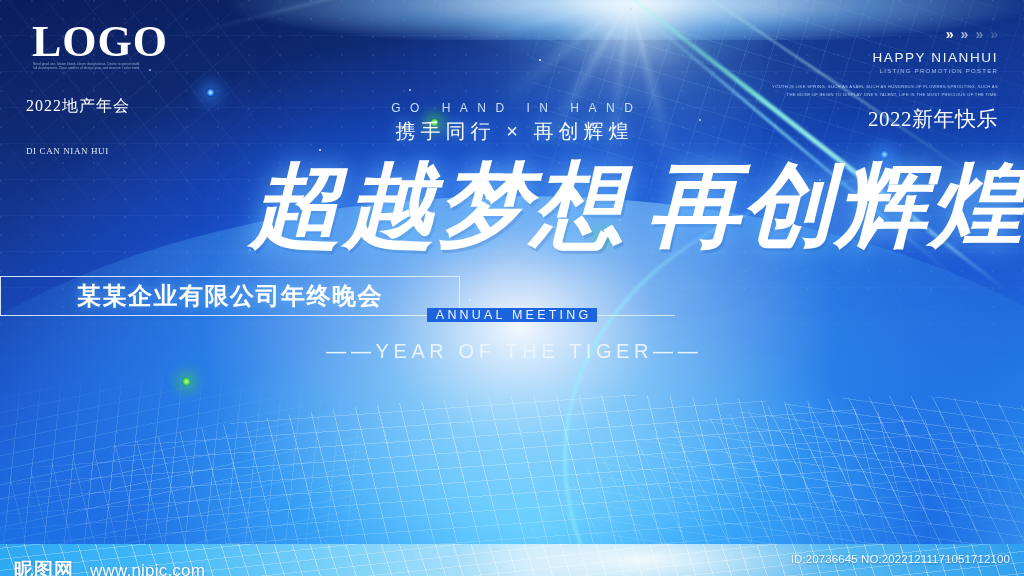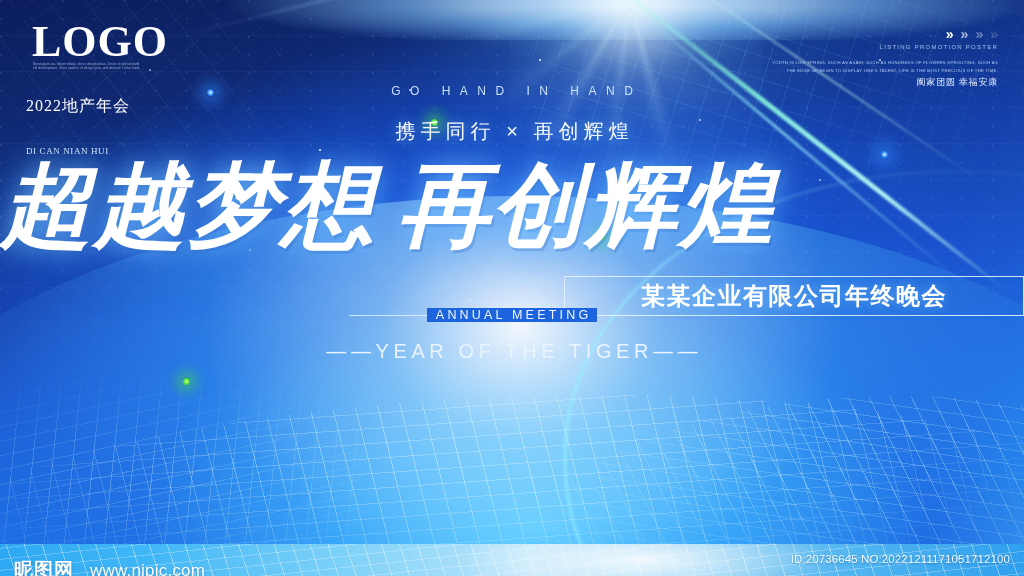--- a/index.html
+++ b/index.html
@@ -164,34 +164,34 @@
   .chev span{ font-size:14px; font-weight:700; color:#fff; line-height:1; }
   .chev span:nth-child(2){ opacity:.62 }
   .chev span:nth-child(3){ opacity:.38 }
   .chev span:nth-child(4){ opacity:.18 }
   .tr-h{ margin-top:9px; font-size:13.5px; letter-spacing:1.6px; color:#eaf4ff; font-weight:400; }
   .tr-s{ margin-top:3px; font-size:6px; letter-spacing:1.25px; color:rgba(200,224,255,.78); }
   .tr-p{ margin-top:9px; font-size:4.2px; line-height:7.5px; letter-spacing:.28px; color:rgba(198,222,255,.85); }
   .tr-cn{ margin-top:7px; font-family:"Liberation Serif", serif; font-size:21px; color:#fff; letter-spacing:.5px; }
   .tr-cn2{ margin-top:2px; font-family:"Liberation Serif", serif; font-size:9px; color:#e6f0ff; letter-spacing:.8px; }
 
-  .tag-en{ position:absolute; left:0; right:0; top:84px; text-align:center;
+  .tag-en{ position:absolute; left:0; right:0; top:101px; text-align:center;
     font-size:12px; letter-spacing:9.5px; color:rgba(223,239,255,.9); text-indent:9.5px; }
   .tag-cn{ position:absolute; left:0; right:0; top:118px; text-align:center;
     font-size:20px; letter-spacing:5px; color:#ffffff; text-indent:5px;
     text-shadow:0 0 14px rgba(120,200,255,.7); }
 
-  .maintitle{ position:absolute; left:0; right:0; top:156px; text-align:left;
+  .maintitle{ position:absolute; left:0; right:0; top:156px; text-align:right;
     font-family:"Liberation Serif", serif; font-weight:700;
     font-size:92px; line-height:100px; color:#fff; letter-spacing:2px;
     font-style:italic;
     text-shadow:0 0 26px rgba(110,190,255,.85), 0 0 60px rgba(60,150,255,.55), 2px 3px 0 rgba(20,60,160,.25); }
   .maintitle .gap{ display:inline-block; width:22px; }
 
-  .boxwrap{ position:absolute; left:0; right:0; top:276px; display:flex; justify-content:flex-end; }
+  .boxwrap{ position:absolute; left:0; right:0; top:276px; display:flex; justify-content:flex-start; }
   .box{ position:relative; width:460px; height:40px; border:1.6px solid rgba(225,240,255,.92);
     display:flex; align-items:center; justify-content:center; }
   .box-cn{ font-size:24px; font-weight:700; color:#fff; letter-spacing:1.5px;
     text-shadow:0 0 12px rgba(120,200,255,.6); }
   .box-en-wrap{ position:absolute; left:0; right:0; top:308px; display:flex;
     align-items:center; justify-content:center; }
   .box-en-wrap .ln{ width:78px; height:1px; background:rgba(225,240,255,.85); }
   .box-en{ font-size:12.5px; letter-spacing:3.2px; color:#f0f7ff; text-indent:3.2px;
     background:linear-gradient(180deg,#1c63de,#1c63de); padding:0 6px; }
   .tiger{ position:absolute; left:0; right:0; top:340px; text-align:center;
@@ -250,23 +250,24 @@
   <div class="left-cn">2022地产年会</div>
   <div class="left-py">DI CAN NIAN HUI</div>
 
   <div class="tr">
     <div class="chev">
       <span>»</span>
       <span>»</span>
       <span>»</span>
       <span>»</span>
     </div>
+    <div class="tr-h">HAPPY NIANHUI</div>
     <div class="tr-s">LISTING PROMOTION POSTER</div>
     <div class="tr-p">YOUTH IS LIKE SPRING, SUCH AS ASAHI, SUCH AS HUNDREDS OF FLOWERS SPROUTING, SUCH AS THE EDGE OF BEGIN TO DISPLAY ONE'S TALENT, LIFE IS THE MOST PRECIOUS OF THE TIME.</div>
-    <div class="tr-cn2">阖家团圆 幸福安康</div>
+    <div class="tr-cn">2022新年快乐</div>
   </div>
 
   <div class="tag-en">GO HAND IN HAND</div>
   <div class="tag-cn">
     <span>携手同行</span>
     <span>×</span>
     <span>再创辉煌</span>
   </div>
 
   <div class="maintitle">

